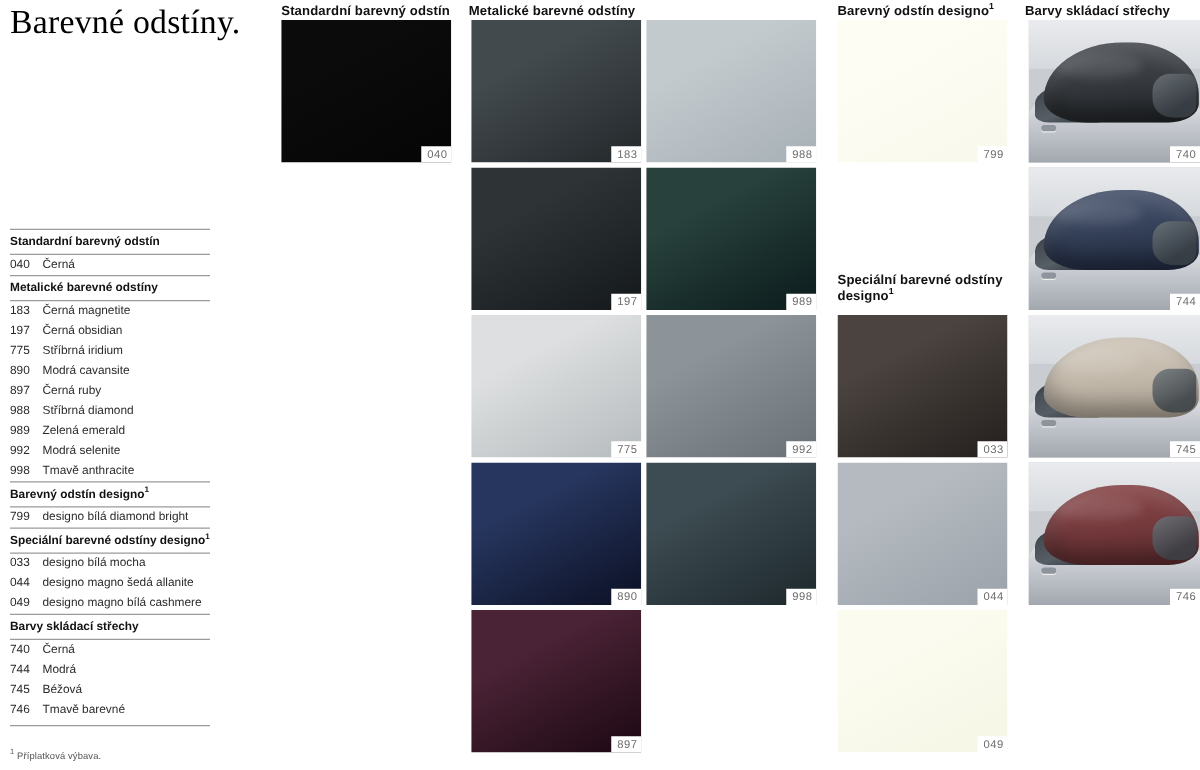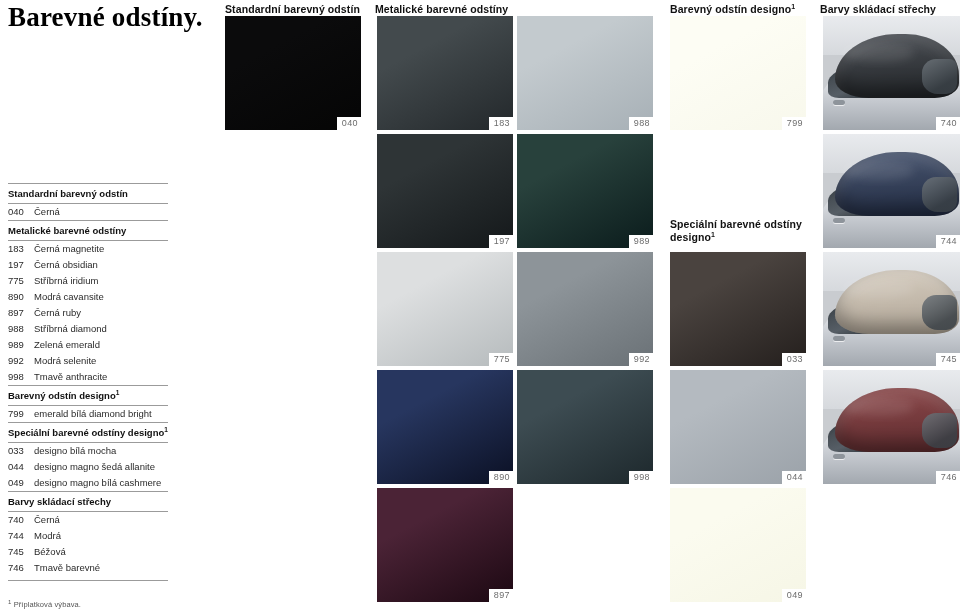--- a/index.html
+++ b/index.html
@@ -18,21 +18,21 @@
     -webkit-font-smoothing: antialiased;
   }
 
   
   .page-title {
     position: absolute;
     left: 8px;
     top: 2px;
     font-family: "Liberation Serif", serif;
     font-size: 27px;
-    font-weight: 700;
+    font-weight: 400;
     letter-spacing: .2px;
     color: #000;
     white-space: nowrap;
   }
 
   
   .col-heading {
     position: absolute;
     font-size: 10.5px;
     font-weight: bold;
@@ -379,21 +379,21 @@
     </div>
     <div class="idx-row">
       <span class="num">998</span>
       <span class="nm">Tmavě anthracite</span>
     </div>
     <div class="idx-rule"></div>
     <div class="idx-head">Barevný odstín designo<sup>1</sup></div>
     <div class="idx-rule"></div>
     <div class="idx-row">
       <span class="num">799</span>
-      <span class="nm">emerald bílá diamond bright</span>
+      <span class="nm">designo bílá diamond bright</span>
     </div>
     <div class="idx-rule"></div>
     <div class="idx-head">Speciální barevné odstíny designo<sup>1</sup></div>
     <div class="idx-rule"></div>
     <div class="idx-row">
       <span class="num">033</span>
       <span class="nm">designo bílá mocha</span>
     </div>
     <div class="idx-row">
       <span class="num">044</span>

